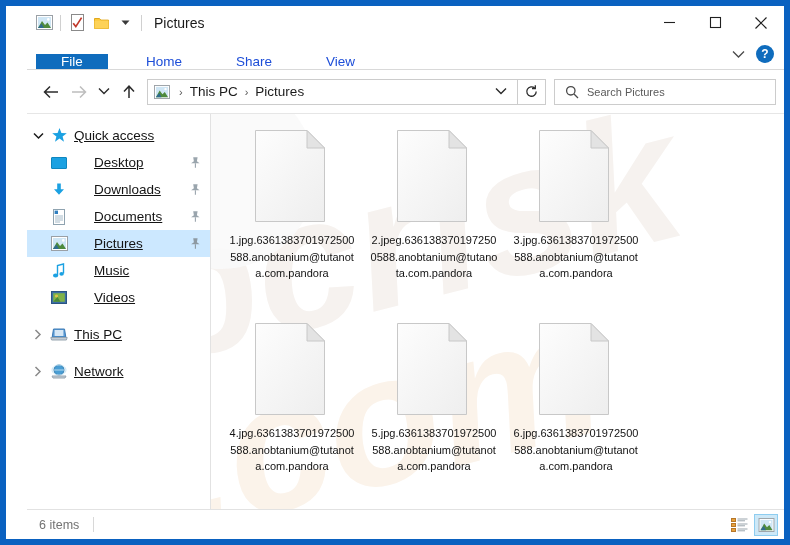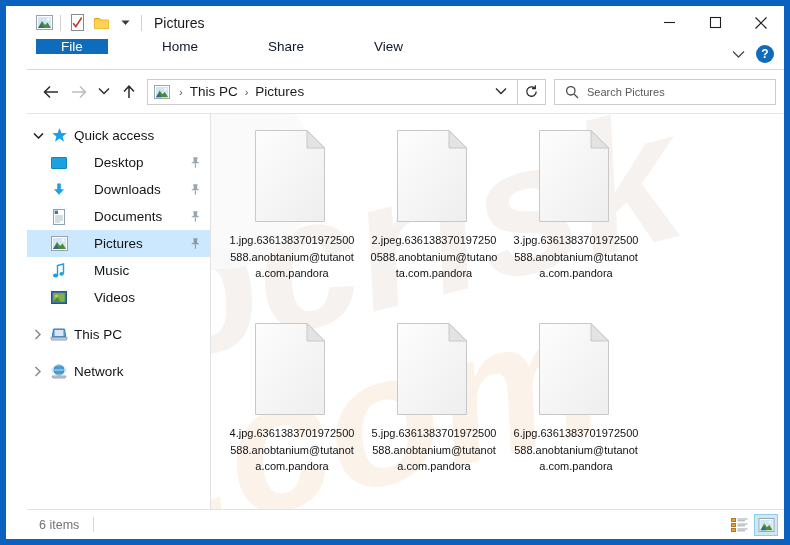--- a/index.html
+++ b/index.html
@@ -76,34 +76,34 @@
     display: flex; align-items: center; justify-content: center;
   }
   .win-btn svg { display: block; }
 
   
   .ribbon {
     position: relative;
     height: 30px;
     flex: 0 0 30px;
     display: flex;
-    align-items: flex-start;
+    align-items: flex-end;
     background: #ffffff;
     border-bottom: 1px solid #d9d9d9;
+    gap: 22px;
   }
   .tab {
     display: flex;
     align-items: center;
     justify-content: center;
     font-size: 13.5px;
-    color: #0f172a;
+    color: #1d4ed8;
     padding: 0 16px;
     min-width: 44px;
     box-sizing: border-box;
-    margin-left: 38px;
   }
   .tab.file {
     background: #0f6cbd;
     color: #ffffff;
     min-width: 72px;
     margin-left: 9px;
   }
   .ribbon-right {
     position: absolute;
     right: 4px; top: 0;
@@ -223,20 +223,21 @@
   .nav-icon {
     width: 20px;
     display: flex; align-items: center; justify-content: center;
     flex: 0 0 20px;
     margin-right: 5px;
   }
   .nav-label {
     font-size: 13.5px;
     color: #141414;
     white-space: nowrap;
+    text-decoration: underline;
   }
   .nav-item.level2 { padding-left: 22px; gap: 20px; }
   .pin {
     margin-left: auto;
     display: flex; align-items: center;
   }
   .nav-gap { height: 10px; }
 
   
   .content {

